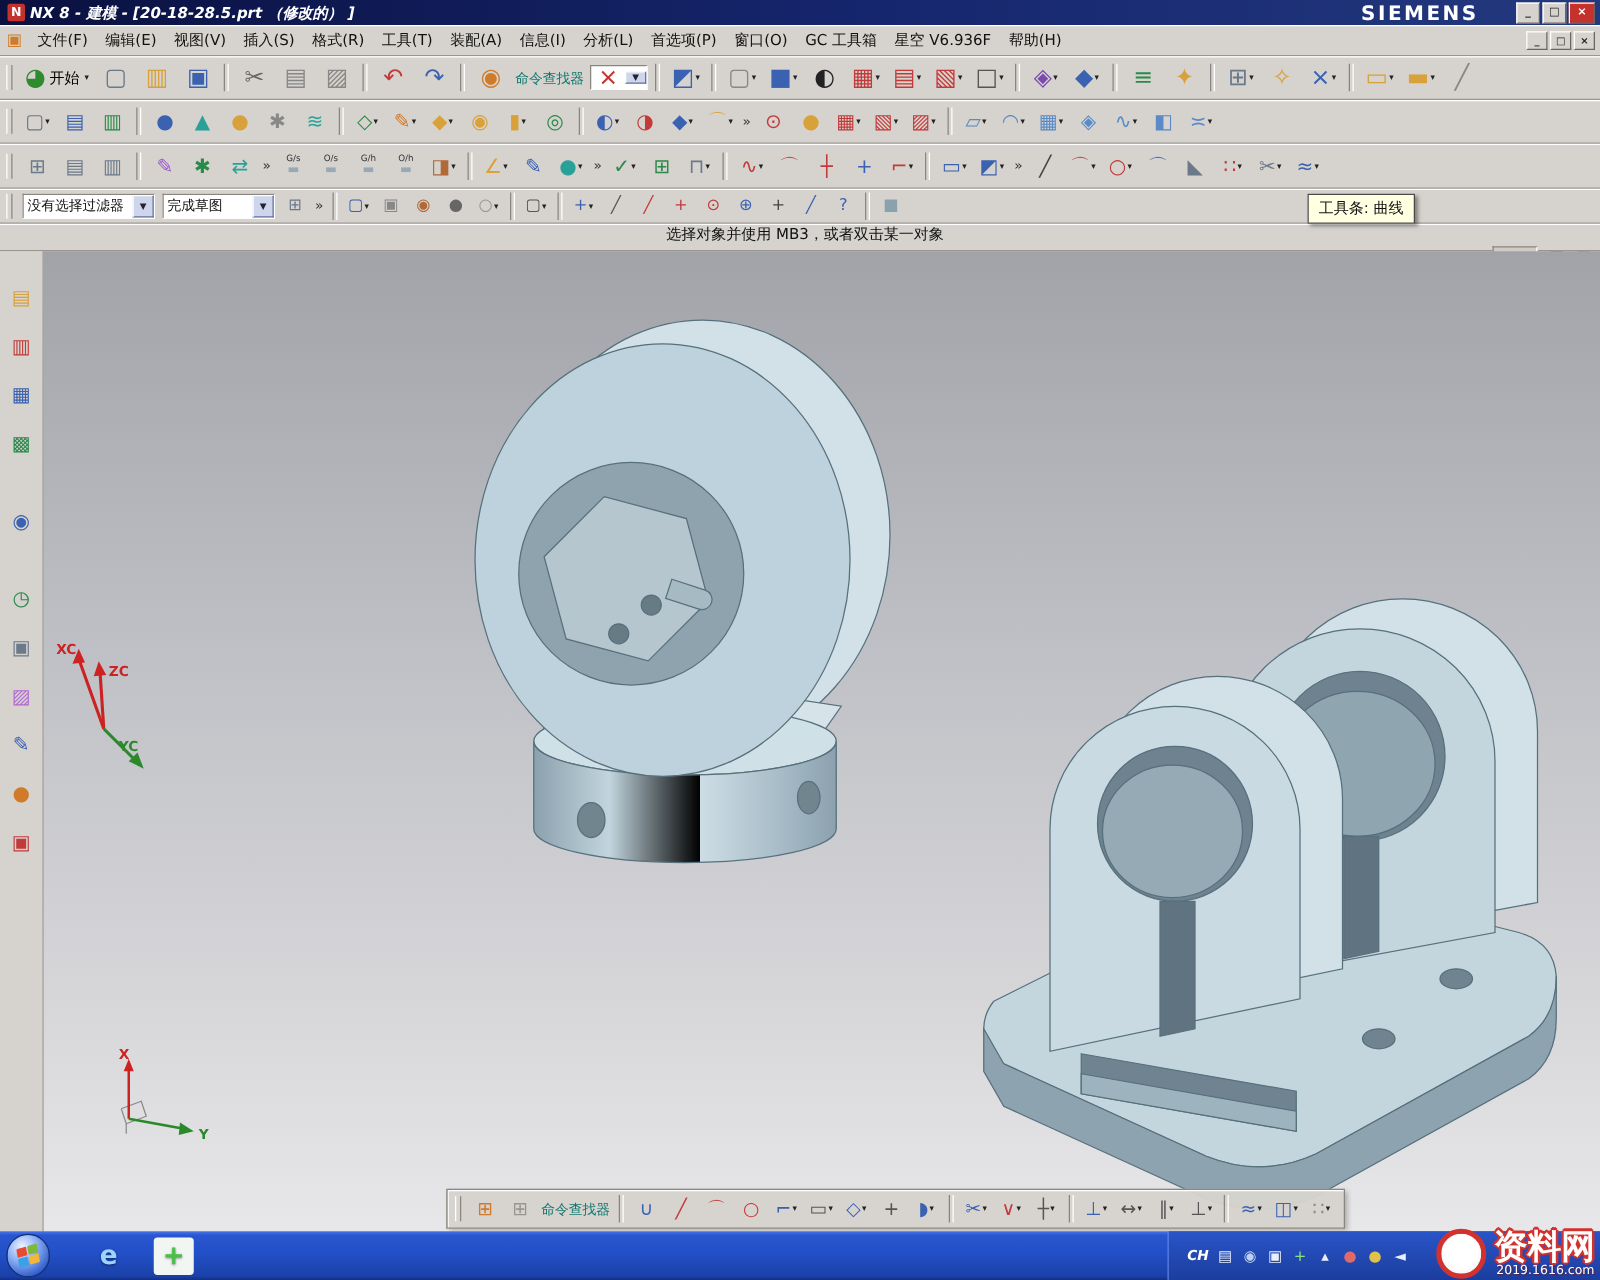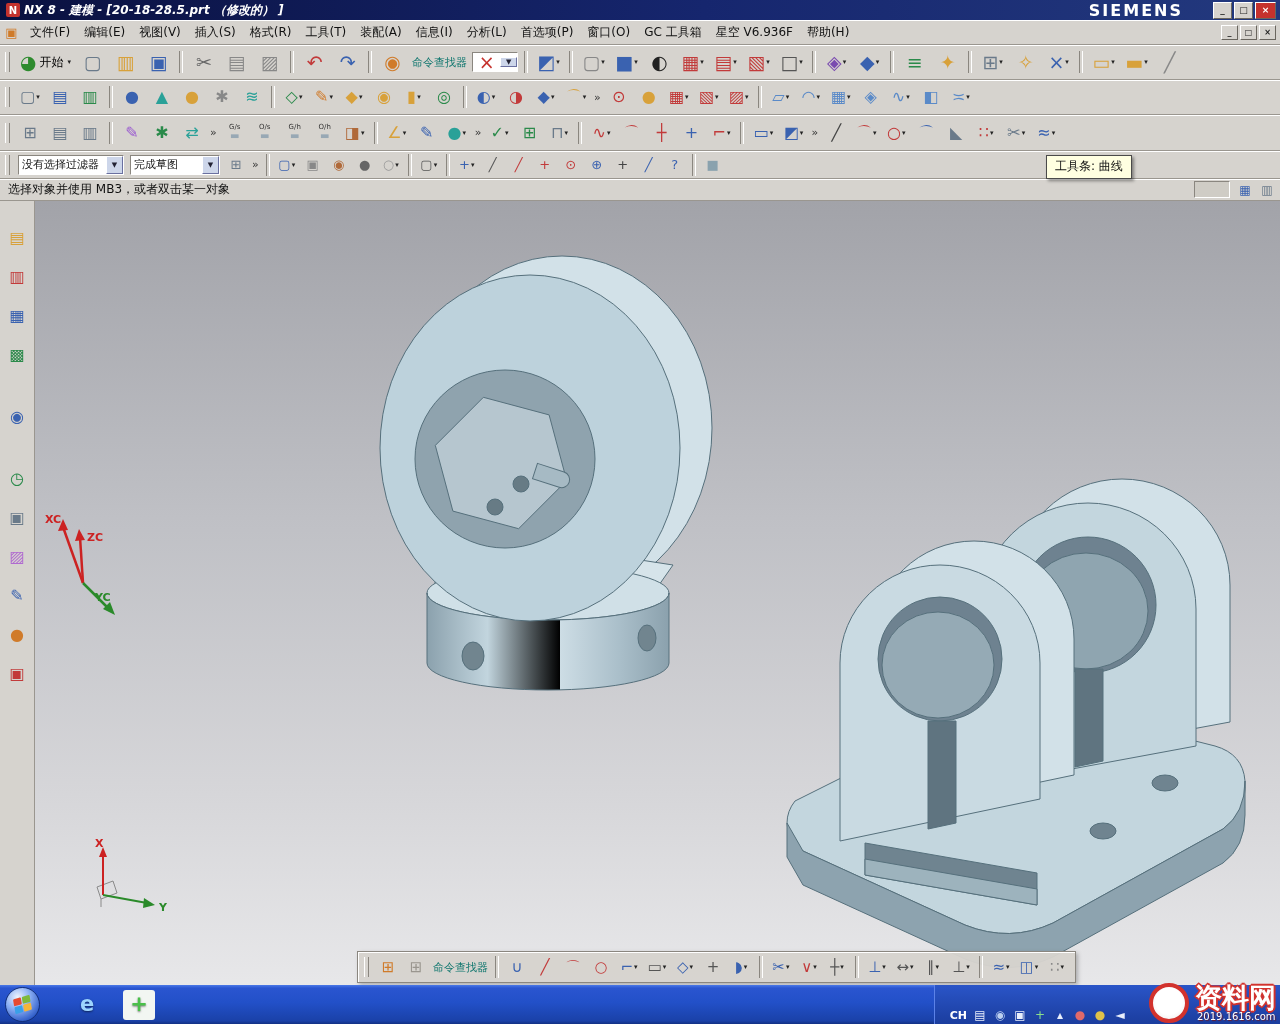--- a/index.html
+++ b/index.html
@@ -41,21 +41,21 @@
   .cb-txt{flex:1;padding:1px 3px 16px;white-space:nowrap;overflow:hidden;color:#111;}
   .cb-arr{width:15px;background:#cdd6ea;border:1px solid;border-color:#fff #6a70a0 #6a70a0 #fff;font-size:7px;display:flex;align-items:center;justify-content:center;color:#223;}
   .tb-cbx{display:inline-flex;height:18px;width:44px;background:#fff;border:1px solid;border-color:#8a867f #fff #fff #8a867f;align-items:center;margin:0 2px;flex:0 0 auto;}
   .tb-cbx .gi{font-size:12px;margin:0 auto;}
   .tb-mb{padding:0 4px;}
   .mb-txt{font-size:12px;margin:0 3px;}
   #row1 .tb-btn{height:29px;min-width:29px;} #row1 .gi{font-size:19px;}
   #selrow .tb-btn{height:21px;min-width:22px;} #selrow .gi{font-size:13px;}
 
   
-  .promptbar{height:21px;background:#d6d3ce;border-bottom:1px solid #9a968f;box-shadow:inset 0 1px 0 #fff;display:flex;align-items:center;font-size:12px;color:#111;padding-left:8px;}
+  .promptbar{height:21px;background:#d6d3ce;border-bottom:1px solid #9a968f;box-shadow:inset 0 1px 0 #fff;display:flex;align-items:center;font-size:12px;color:#111;padding-left:8px;flex-direction:column;}
   .pright{margin-left:auto;display:flex;align-items:center;margin-right:2px;}
   .pbox{width:34px;height:15px;border:1px solid;border-color:#8a867f #fff #fff #8a867f;background:#cfccc5;margin-right:4px;}
   .pright .tb-btn{height:18px;min-width:18px;} .pright .gi{font-size:12px;}
 
   
   .workarea{display:flex;height:791px;}
   .resourcebar{width:34px;background:#d6d3ce;border-right:1px solid #9a968f;display:flex;flex-direction:column;align-items:center;padding-top:24px;gap:13px;flex:0 0 auto;}
   .resourcebar .tb-sep{width:20px;height:10px;border:none;margin:0;}
   .resourcebar .tb-btn{height:24px;min-width:24px;border:1px solid transparent;}
   .viewport{flex:1;position:relative;background:linear-gradient(180deg,#a2a3a9 0%,#bfc0c5 40%,#d6d6d9 75%,#e8e8ea 100%);overflow:hidden;}
@@ -73,21 +73,21 @@
   
   .tooltip{position:absolute;left:1046px;top:155px;background:#ffffe1;border:1px solid #4a4a4a;padding:2px 8px 3px;font-size:12px;color:#111;box-shadow:2px 2px 3px rgba(0,0,0,0.4);z-index:60;}
 
   
   .taskbar{position:absolute;left:0;bottom:0;width:1280px;height:39px;background:linear-gradient(180deg,#4a79e8 0%,#2a55d0 8%,#2250c8 45%,#1a41a8 92%,#123083 100%);display:flex;align-items:center;}
   .start-orb{width:33px;height:33px;border-radius:50%;margin:0 12px 0 5px;background:radial-gradient(circle at 35% 28%,#eef4ff,#8cb0f4 38%,#2f5cc8 78%,#1c3d96);border:1px solid #122e78;display:flex;align-items:center;justify-content:center;flex:0 0 auto;}
   .flag{display:grid;grid-template-columns:8px 8px;gap:1px;transform:rotate(-10deg) skewY(-6deg);}
   .flag span{width:8px;height:7px;border-radius:1px;display:block;}
   .apps{display:flex;align-items:center;gap:18px;margin-left:18px;}
   .apps .tb-btn{height:30px;min-width:30px;} .apps .gi{font-size:21px;font-weight:bold;text-shadow:0 1px 2px rgba(0,0,0,0.5);}
-  .tray{margin-left:auto;height:100%;display:flex;align-items:flex-end;background:linear-gradient(180deg,#2a55c8,#1b3d9e);border-left:1px solid #5c82e8;padding:0 150px 0 12px;gap:8px;}
+  .tray{margin-left:auto;height:100%;display:flex;align-items:center;background:linear-gradient(180deg,#2a55c8,#1b3d9e);border-left:1px solid #5c82e8;padding:0 150px 0 12px;gap:8px;font-style:italic;}
   .tray .tb-btn{height:18px;min-width:16px;} .tray .gi{font-size:12px;}
   .tray .tb-label{color:#fff;font-weight:bold;font-size:11px;}
 
   
   .watermark{position:absolute;right:4px;bottom:1px;z-index:90;display:flex;align-items:center;gap:6px;}
   .wm-badge{width:40px;height:40px;border-radius:50%;background:radial-gradient(circle at 50% 45%,#fff 55%,#e8e8e8);border:4px solid #d2322d;box-sizing:border-box;flex:0 0 auto;}
   .wm-col{display:flex;flex-direction:column;align-items:flex-start;line-height:1.05;}
   .wm-site{font-size:27px;font-weight:bold;color:#fff;text-shadow:2px 0 #d2322d,-2px 0 #d2322d,0 2px #d2322d,0 -2px #d2322d,1px 1px #d2322d,-1px -1px #d2322d,1px -1px #d2322d,-1px 1px #d2322d;}
   .wm-url{font-size:10px;color:#fff;text-shadow:1px 1px 1px rgba(120,20,20,0.8);margin-left:2px;}
 </style>

